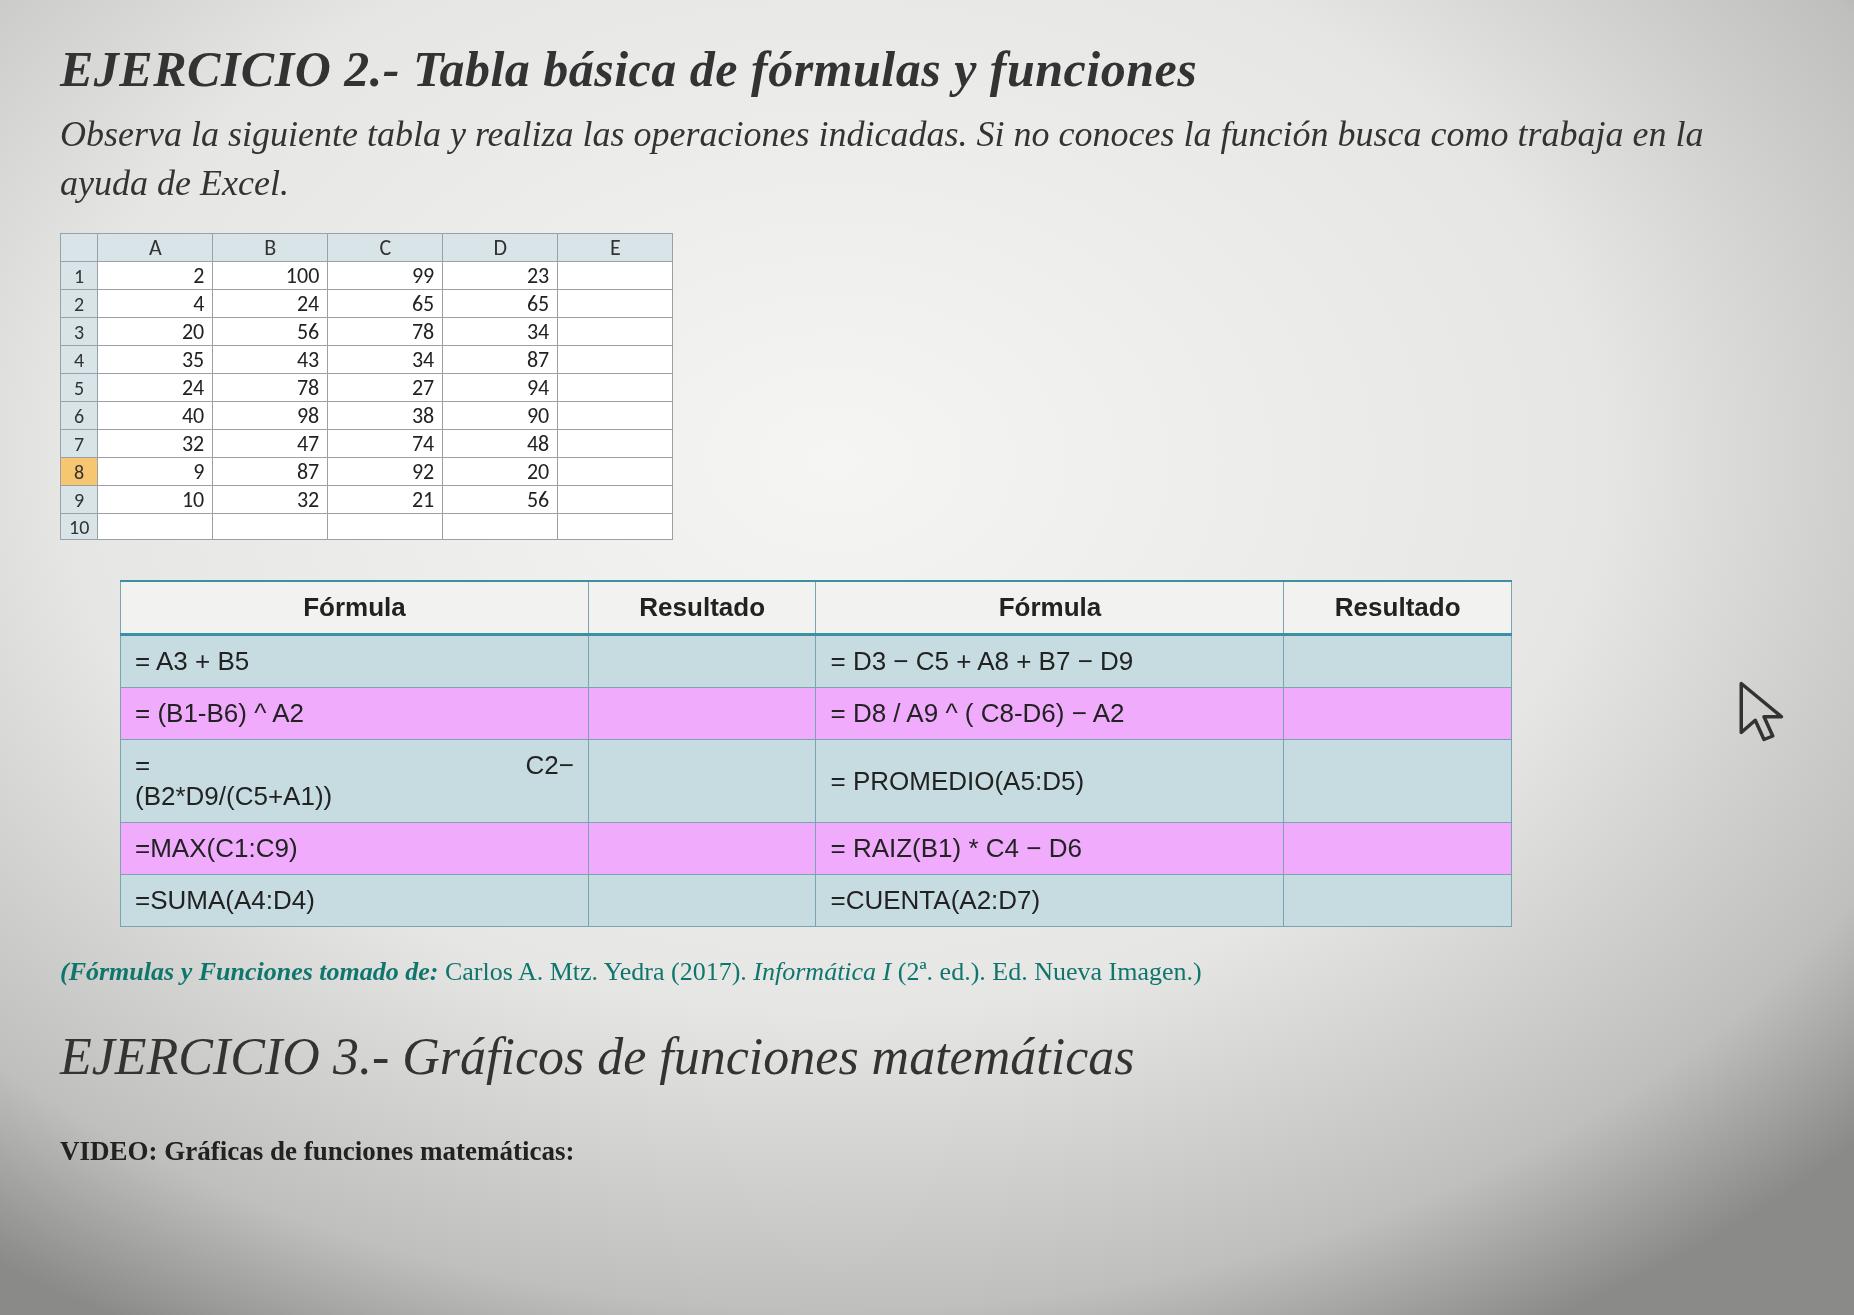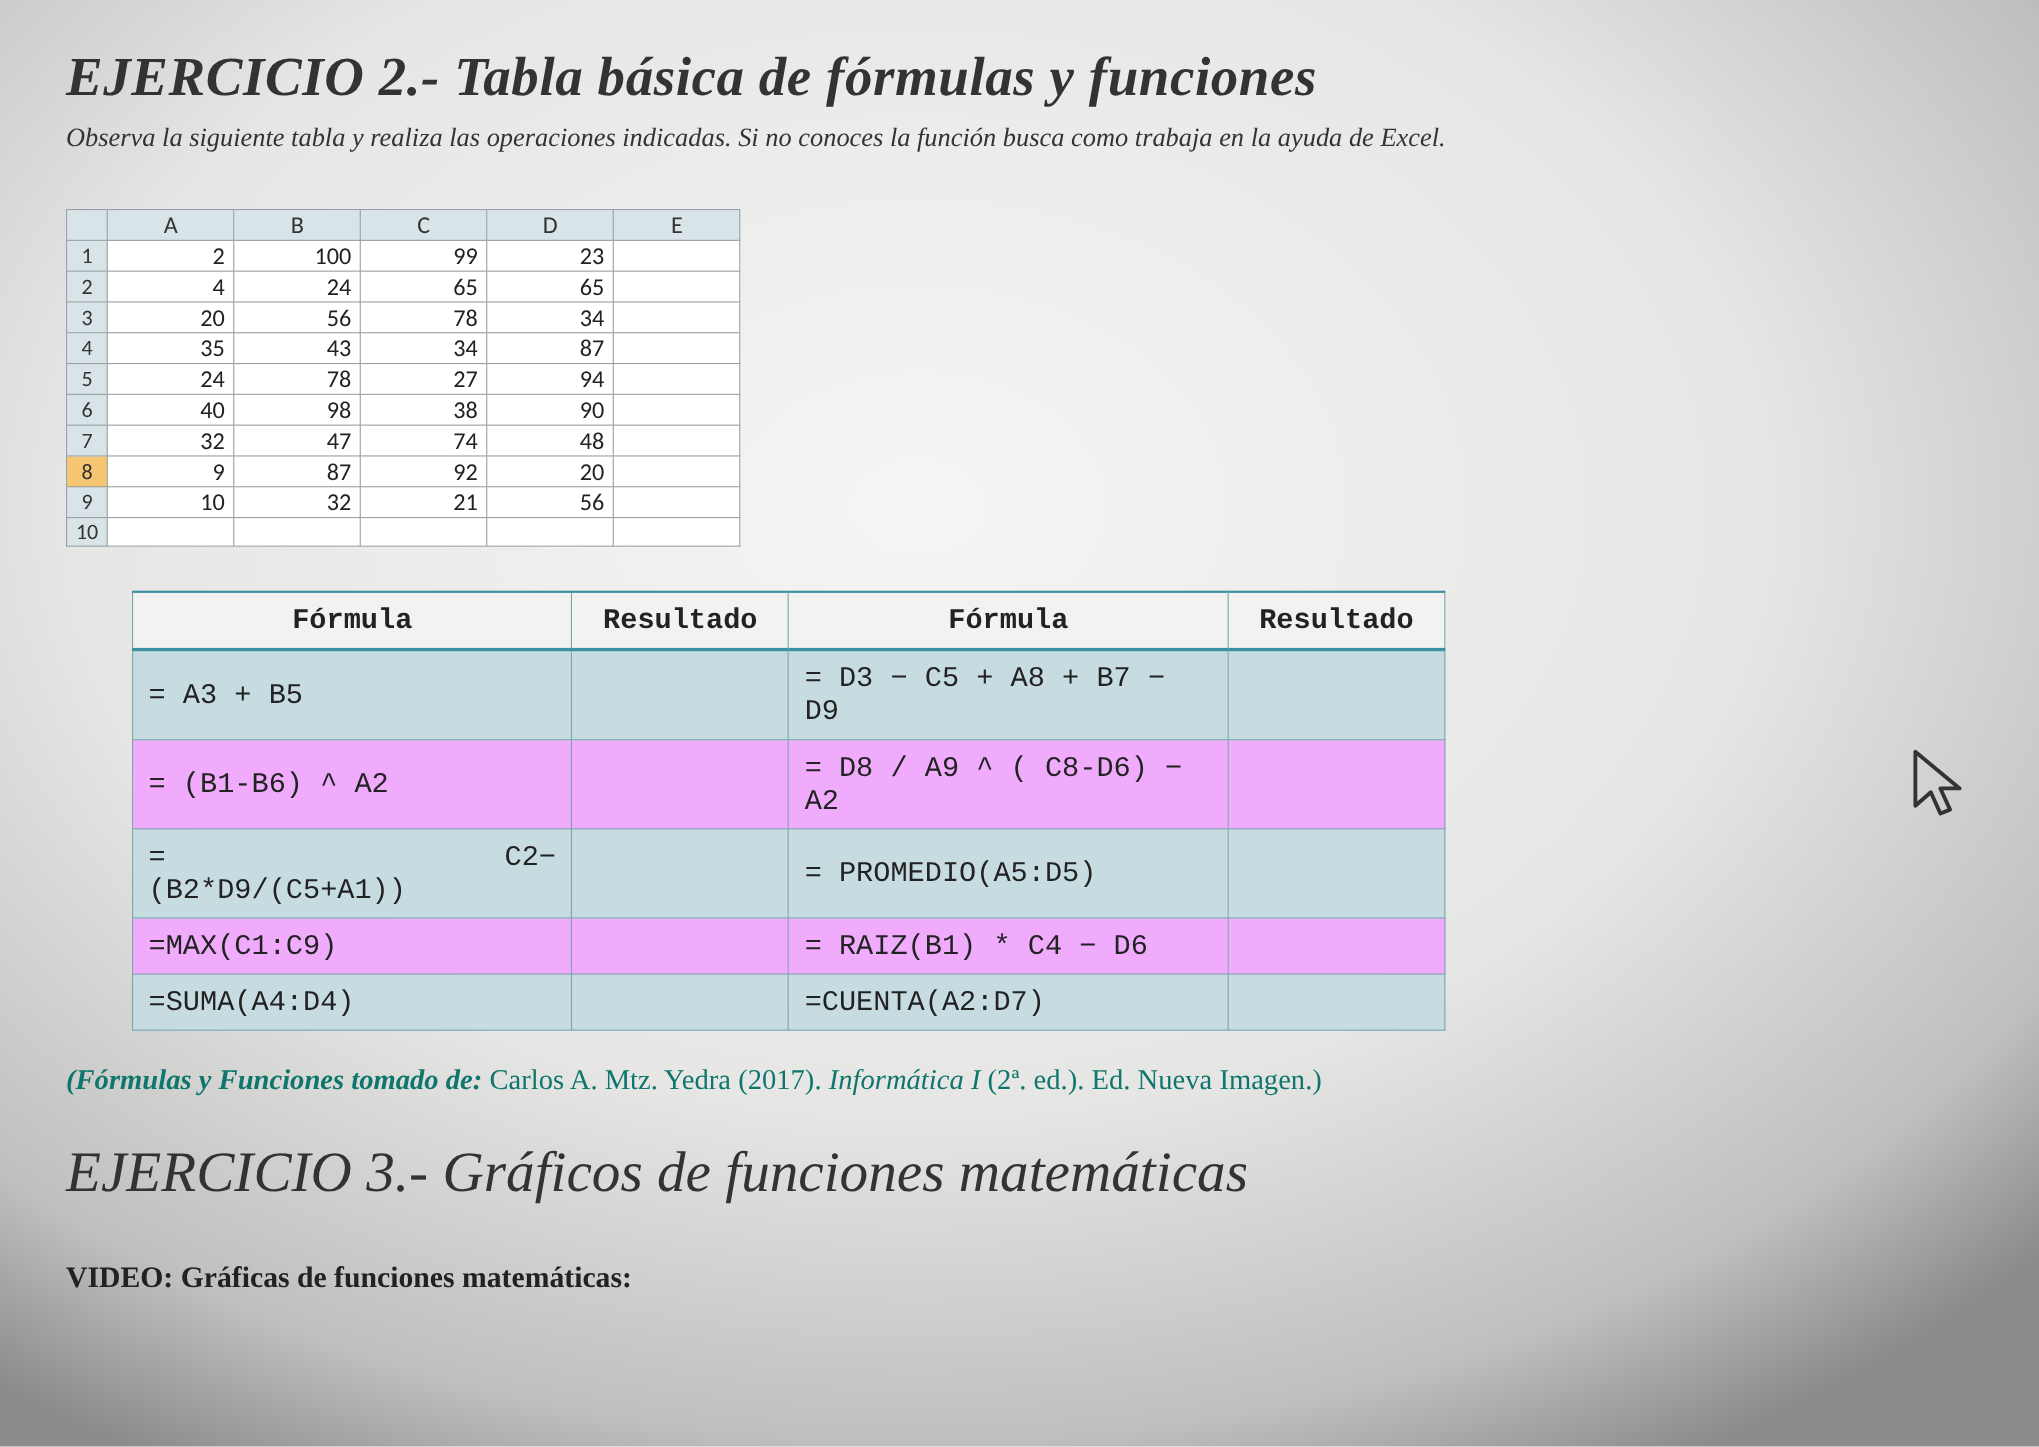--- a/index.html
+++ b/index.html
@@ -23,22 +23,22 @@
   }
   h1.title2{
     font-style:italic;
     font-weight:400;
     font-size:52px;
     margin:40px 0 30px 0;
     color:#333;
   }
   p.instr{
     font-style:italic;
-    font-size:24px;
-    margin:0 0 48px 0;
+    font-size:36px;
+    margin:0 0 26px 0;
     color:#333;
     line-height:1.35;
   }
   
   table.sheet{
     border-collapse:collapse;
     font-family: Calibri, Arial, sans-serif;
     font-size:22px;
     background:#fff;
     margin-bottom:40px;
@@ -70,23 +70,23 @@
     background:#fff;
     color:#222;
   }
   table.sheet th.corner{
     background:#d8e4e8;
     width:34px;
   }
   
   table.formulas{
     border-collapse:collapse;
-    width:1194px;
+    width:1392px;
     margin-left:60px;
-    font-family: Liberation Mono, monospace;
+    font-family: Liberation Sans, sans-serif;
     font-size:26px;
     margin-bottom:30px;
   }
   table.formulas th, table.formulas td{
     border:1px solid #7aa5b0;
     padding:10px 14px;
     vertical-align:middle;
     color:#222;
   }
   table.formulas th{

